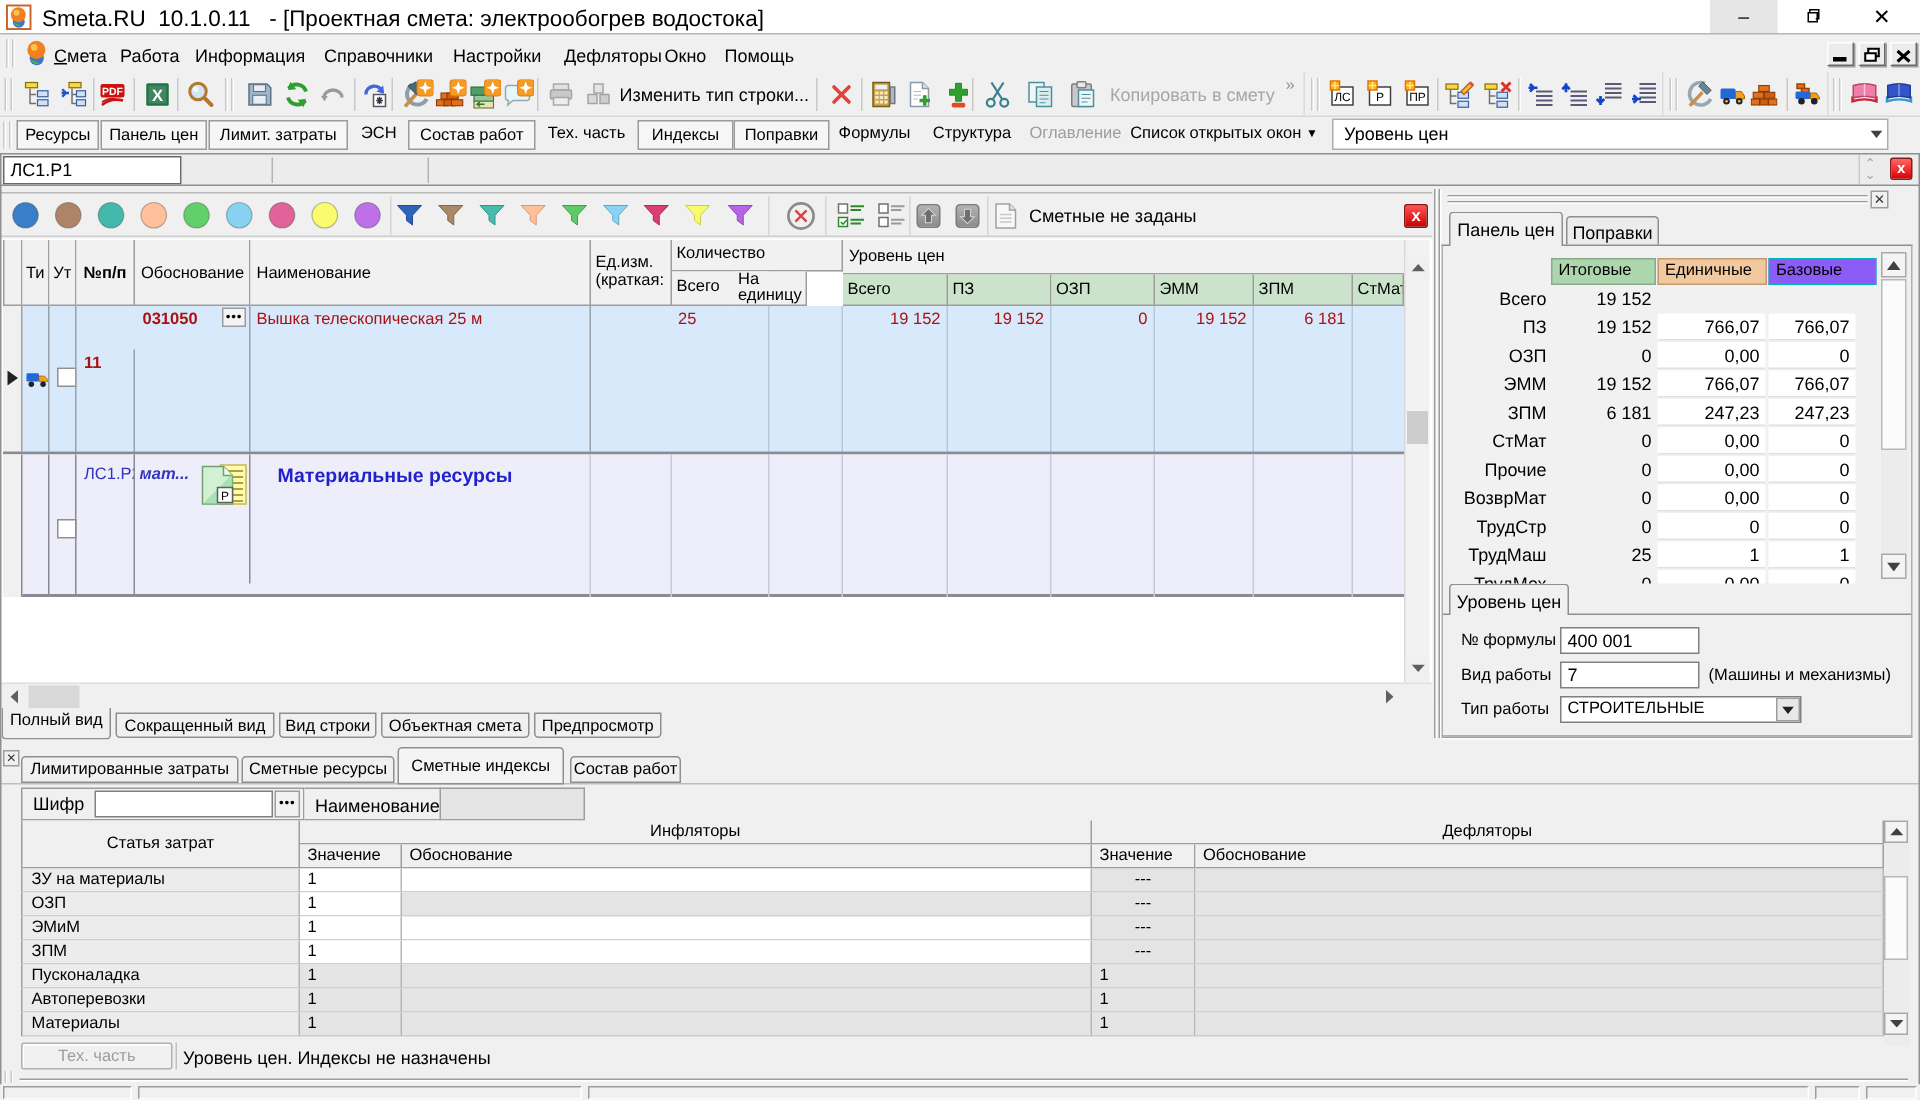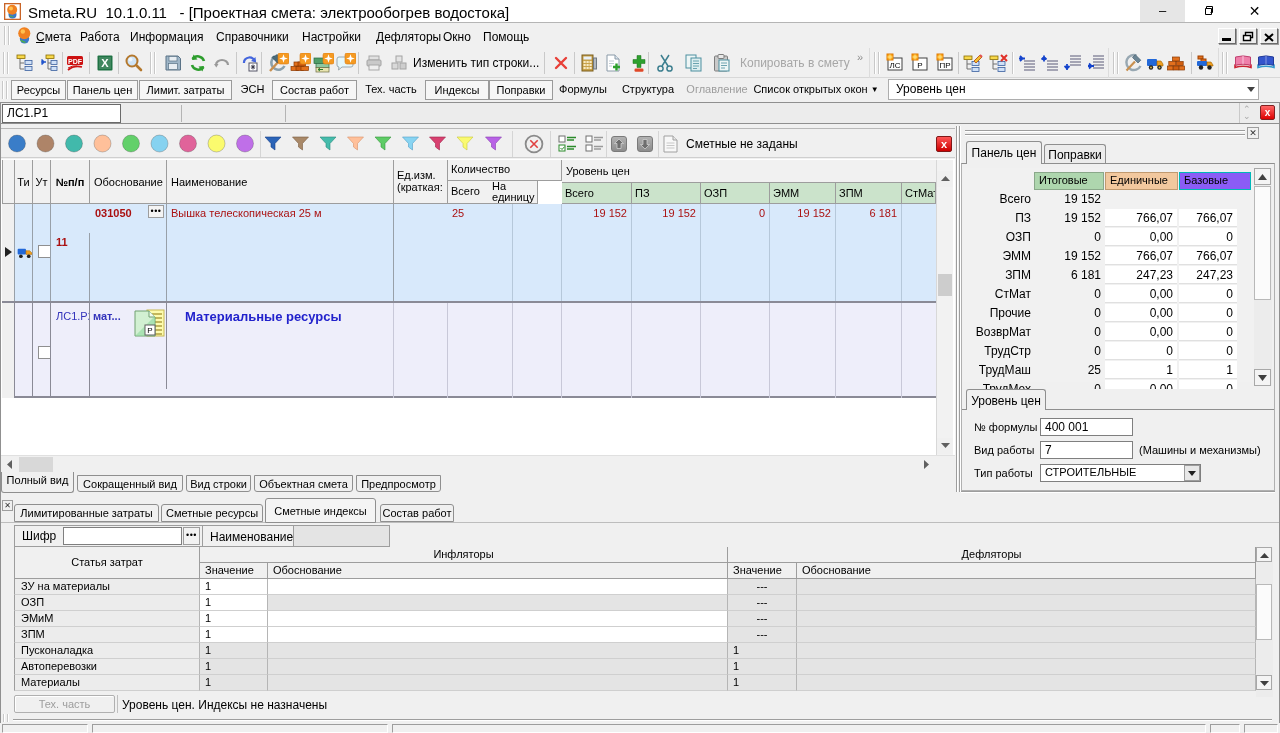--- a/index.html
+++ b/index.html
@@ -524,21 +524,21 @@
  <div class="gcell" style="left:836px;top:45px;width:66px;height:97px;border-right:1px solid #b6c8da;color:#aa1111;padding:3px 4px 0 0;text-align:right;">6 181</div>
 
  <div class="abs" style="left:2px;top:142px;width:934px;height:2px;background:#8a8a96;"></div>
  <div class="abs" style="left:2px;top:144px;width:934px;height:95px;background:#eeeefa;border-bottom:2px solid #8a8a96;"></div>
       <div class="abs" style="left:2px;top:144px;width:13px;height:95px;background:#f0f0f0;border-right:1px solid #8a8a96;"></div>
 
  <div class="abs" style="left:38px;top:187px;width:13px;height:13px;background:#fff;border:1px solid #8f8f8f;"></div>
  <div class="gcell" style="left:15px;top:144px;width:18px;height:95px;border-right:1px solid #8a8a96;"></div>
  <div class="gcell" style="left:33px;top:144px;width:18px;height:95px;border-right:1px solid #8a8a96;"></div>
  <div class="gcell" style="left:51px;top:144px;width:39px;height:95px;border-right:1px solid #8a8a96;color:#3333bb;padding:7px 0 0 5px;">ЛС1.Р2</div>
- <div class="gcell" style="left:90px;top:144px;width:77px;height:86px;border-right:1px solid #8a8a96;color:#3333bb;font-weight:bold;padding:7px 0 0 3px;">мат...</div>
+ <div class="gcell" style="left:90px;top:144px;width:77px;height:86px;border-right:1px solid #8a8a96;color:#3333bb;font-weight:bold;padding:7px 0 0 3px;font-style:italic;">мат...</div>
  <svg class="abs" style="left:133px;top:150px;" width="33" height="29" viewBox="0 0 33 29">
         <rect x="14" y="1" width="17" height="26" fill="#fdfbae" stroke="#c8b850"></rect>
         <path d="M16 5 h13 M16 9 h13 M16 13 h13 M16 17 h13 M16 21 h13 M16 25 h13" stroke="#b0a040" stroke-width="1.4"></path>
         <path d="M2 2 h14 l6 6 v19 H2 z" fill="#d2f0d2" stroke="#70a070"></path>
         <path d="M16 2 v6 h6" fill="#f0faf0" stroke="#70a070"></path>
         <path d="M2 27 l20 -20 v20 z" fill="#8fd89f" opacity="0.6"></path>
         <rect x="12" y="16" width="10" height="10" fill="#fff" stroke="#606060"></rect>
         <text x="17" y="24" font-size="8" text-anchor="middle" fill="#000" font-family="Liberation Sans">P</text>
       </svg>
  <div class="gcell" style="left:167px;top:144px;width:227px;height:95px;border-right:1px solid #c8c8d8;color:#2222cc;font-weight:bold;font-size:13px;padding:6px 0 0 18px;">Материальные ресурсы</div>

